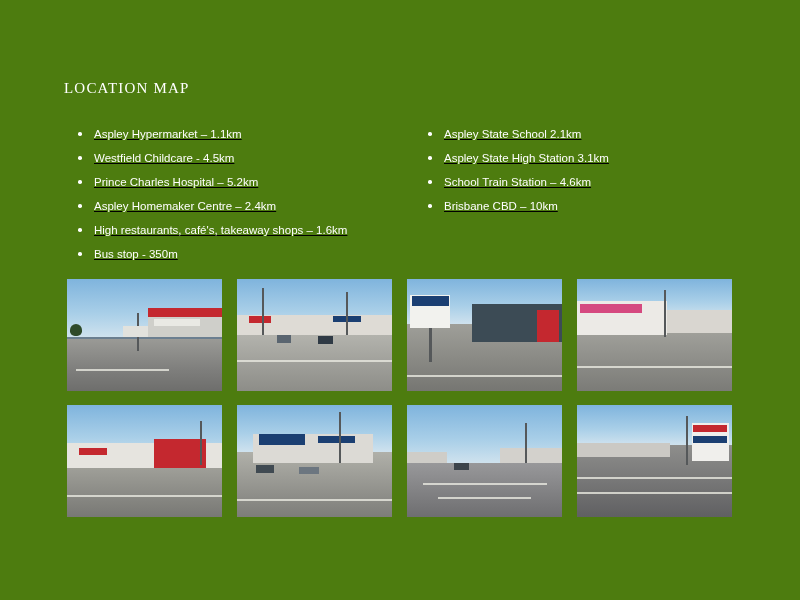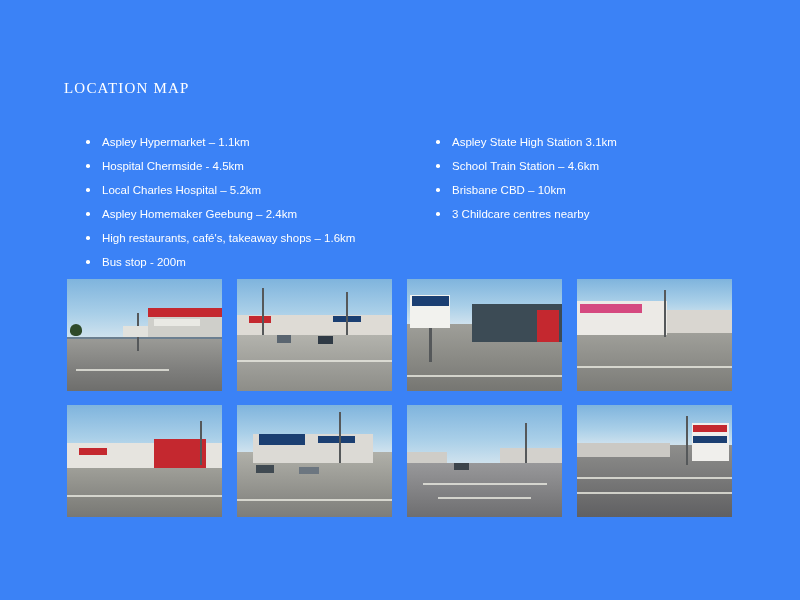--- a/index.html
+++ b/index.html
@@ -10,21 +10,21 @@
     width: 800px;
     height: 600px;
     background: #000000;
     font-family: "Liberation Sans", sans-serif;
     overflow: hidden;
   }
   .slide {
     position: relative;
     width: 800px;
     height: 600px;
-    background: #3b82f6;
+    background: #4d7c0f;
   }
   .title {
     position: absolute;
     left: 64px;
     top: 80px;
     font-family: "Liberation Serif", serif;
     font-size: 15px;
     letter-spacing: 1.2px;
     color: #ffffff;
     font-weight: 400;
@@ -39,22 +39,23 @@
     gap: 0px;
   }
   .col {
     width: 350px;
   }
   .col.right {
     width: 330px;
   }
   ul.bullets {
     list-style: none;
-    margin: 16px;
+    margin: 8px;
     padding: 0;
+    text-decoration: underline;
   }
   ul.bullets li {
     position: relative;
     color: #ffffff;
     font-size: 11.5px;
     line-height: 24px;
     padding-left: 22px;
     font-family: "Liberation Sans", sans-serif;
     white-space: nowrap;
   }
@@ -137,33 +138,33 @@
 <body>
 
 <div class="slide">
 
   <div class="title">LOCATION MAP</div>
 
   <div class="cols">
     <div class="col">
       <ul class="bullets">
         <li>Aspley Hypermarket – 1.1km</li>
-        <li>Hospital Chermside - 4.5km</li>
-        <li>Local Charles Hospital – 5.2km</li>
-        <li>Aspley Homemaker Geebung – 2.4km</li>
+        <li>Westfield Childcare - 4.5km</li>
+        <li>Prince Charles Hospital – 5.2km</li>
+        <li>Aspley Homemaker Centre – 2.4km</li>
         <li>High restaurants, café's, takeaway shops – 1.6km</li>
-        <li>Bus stop - 200m</li>
+        <li>Bus stop - 350m</li>
       </ul>
     </div>
     <div class="col right">
       <ul class="bullets">
+        <li>Aspley State School 2.1km</li>
         <li>Aspley State High Station 3.1km</li>
         <li>School Train Station – 4.6km</li>
         <li>Brisbane CBD – 10km</li>
-        <li>3 Childcare centres nearby</li>
       </ul>
     </div>
   </div>
 
   <div class="gallery">
 
     <div class="grid-row">
 
       <div class="photo">
         <div class="sky"></div>

